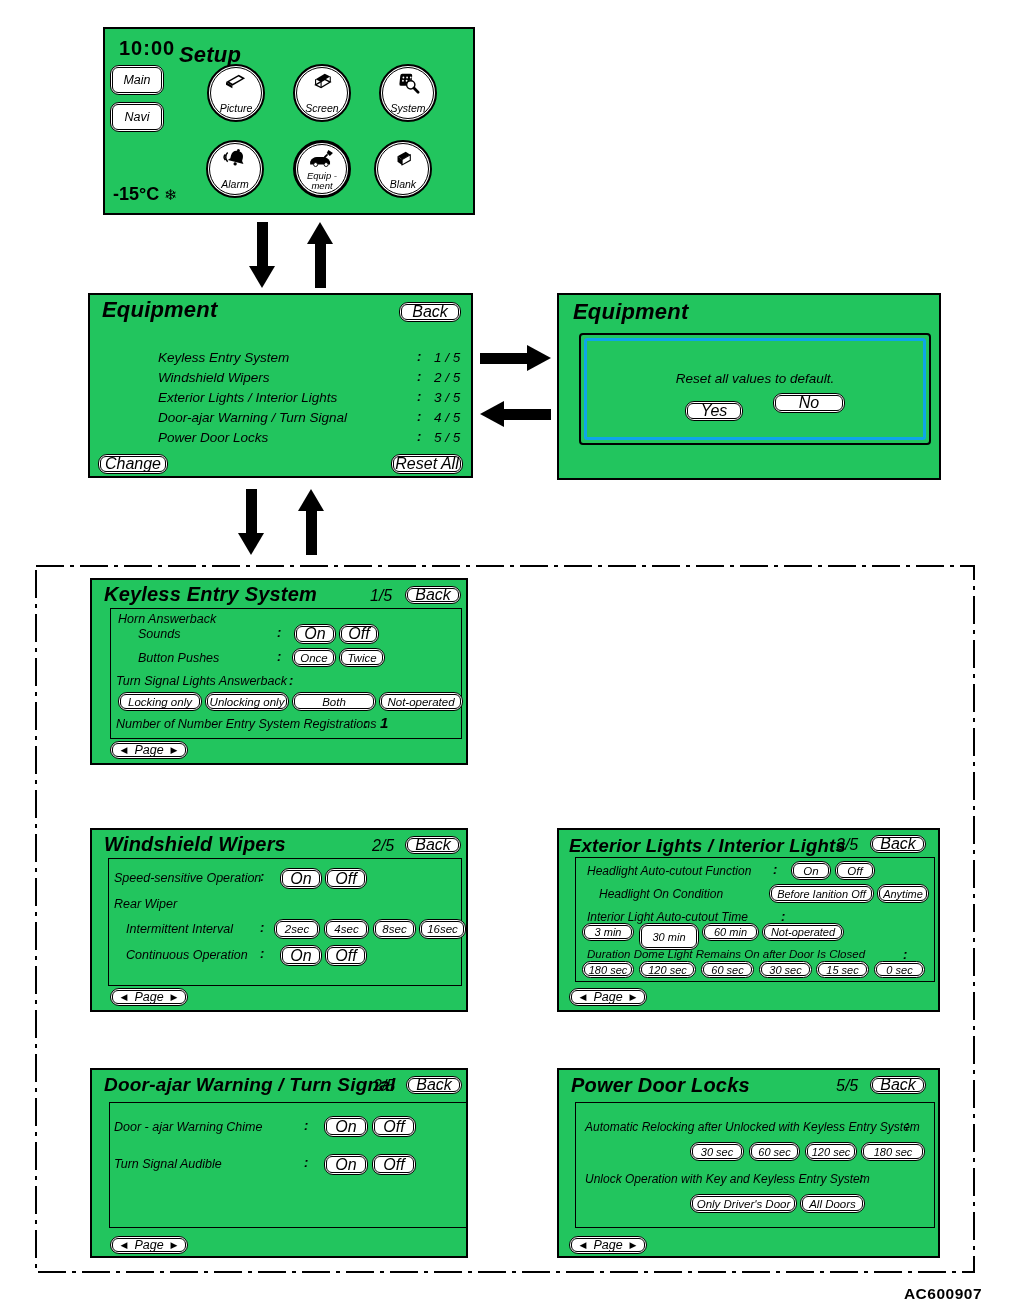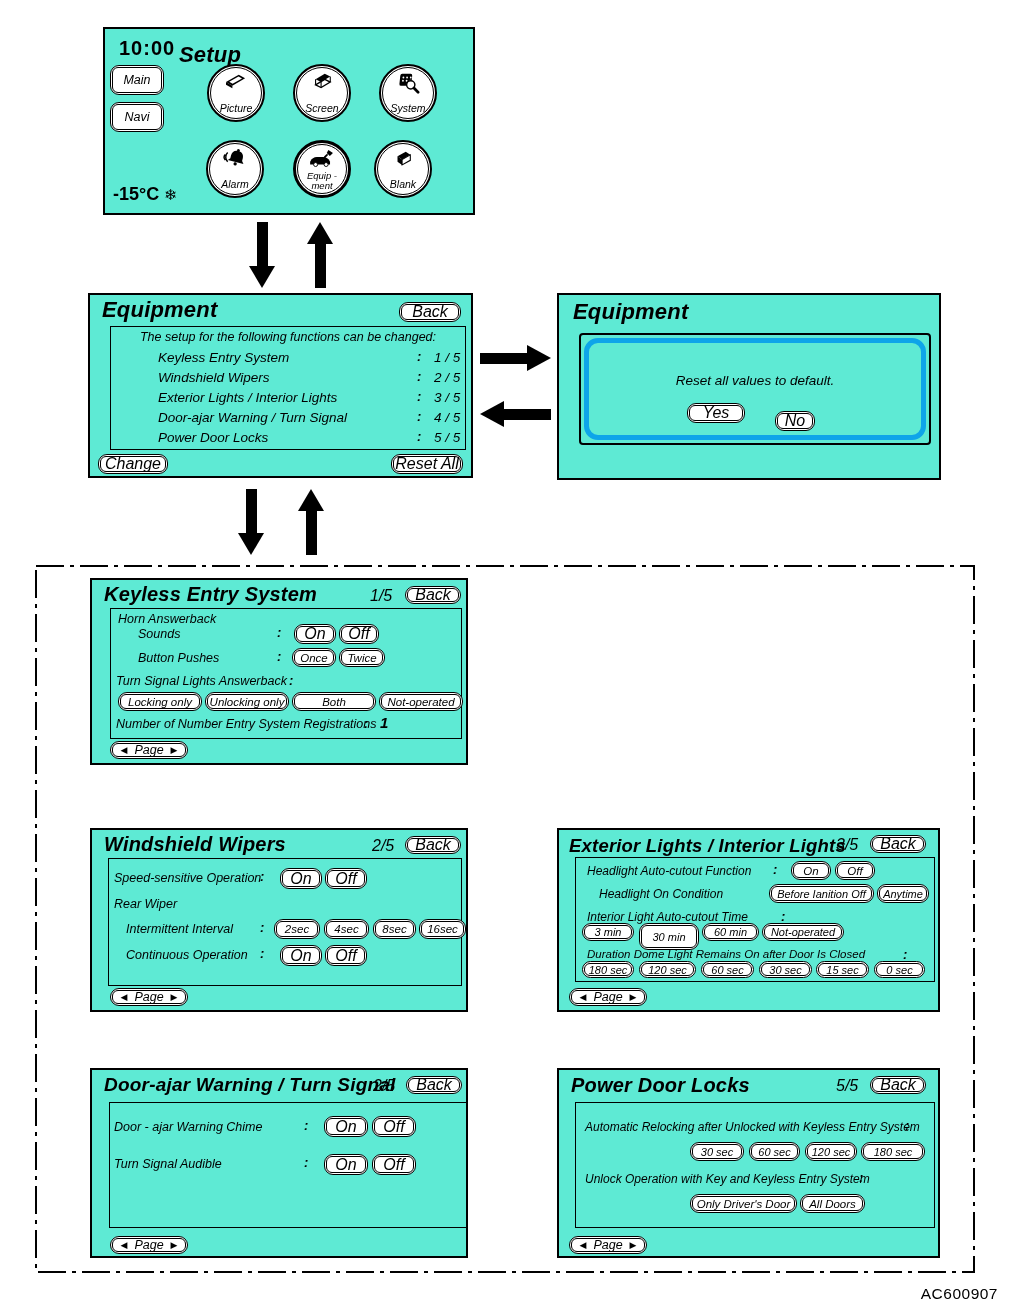--- a/index.html
+++ b/index.html
@@ -1,18 +1,18 @@
 <!DOCTYPE html>
 <html><head>
 <meta charset="utf-8">
 <style>
   html,body{margin:0;padding:0;background:#fff}
   .canvas{position:relative;width:1010px;height:1312px;background:#fff;color:#000;
           font-family:"Liberation Sans","DejaVu Sans",sans-serif;overflow:hidden}
-  .panel{position:absolute;background:#5eead4;border:2.5px solid #000;box-sizing:border-box}
+  .panel{position:absolute;background:#22c55e;border:2.5px solid #000;box-sizing:border-box}
   .ptitle{position:absolute;font-style:italic;font-weight:bold;white-space:nowrap;letter-spacing:.2px}
   .pnum{position:absolute;font-style:italic;font-size:16px;white-space:nowrap}
   .ibox{position:absolute;border:1.5px solid #000;box-sizing:border-box}
   .lbl{position:absolute;font-style:italic;font-size:12.5px;white-space:nowrap}
   .colon{position:absolute;font-style:italic;font-weight:bold;font-size:13px}
   .val{position:absolute;font-style:italic;font-size:13.5px;white-space:nowrap}
   .btn{position:absolute;background:#fff;border:1.8px solid #000;border-radius:9px;
        display:flex;align-items:center;justify-content:center;font-style:italic;font-size:16px;
        white-space:nowrap;box-sizing:border-box;cursor:default}
   .btn::before{content:"";position:absolute;inset:1px;border:1px solid #000;border-radius:6px;pointer-events:none}
@@ -25,31 +25,31 @@
   .circle::before{content:"";position:absolute;inset:1px;border:1.5px solid #000;border-radius:50%}
   .circle.sel{border-width:3.5px}
   .circle svg{position:absolute;left:50%;top:6px;transform:translateX(-50%)}
   .clabel{position:absolute;left:0;right:0;bottom:7px;text-align:center;font-style:italic;
           font-size:10.5px;line-height:10px;white-space:pre-line}
   .clabel.two{bottom:4px;font-size:9.5px}
   .clock{position:absolute;font-weight:bold;font-size:20px;letter-spacing:1px}
   .temp{position:absolute;font-weight:bold;font-size:18px;white-space:nowrap}
   .snow{font-size:15px;font-weight:normal;font-family:"DejaVu Sans",sans-serif}
   .dlg{position:absolute;border:2px solid #000;border-radius:4px;box-sizing:border-box}
-  .dlg-inner{position:absolute;inset:3px;border:5px solid #0ea5e9;border-radius:14px}
+  .dlg-inner{position:absolute;inset:3px;border:3px solid #0ea5e9;border-radius:3px}
   .dlgmsg{position:absolute;left:0;right:0;top:30px;text-align:center;font-style:italic;font-size:13.5px}
   .varr{position:absolute;width:26px;display:flex;flex-direction:column;align-items:center}
   .varr .stem{width:11px;height:44px;background:#000}
   .varr .head-down{width:0;height:0;border-left:13px solid transparent;border-right:13px solid transparent;border-top:22px solid #000}
   .varr .head-up{width:0;height:0;border-left:13px solid transparent;border-right:13px solid transparent;border-bottom:22px solid #000}
   .harr{position:absolute;display:flex;align-items:center}
   .harr .hstem{width:47px;height:11px;background:#000}
   .harr .head-right{width:0;height:0;border-top:13px solid transparent;border-bottom:13px solid transparent;border-left:24px solid #000}
   .harr .head-left{width:0;height:0;border-top:13px solid transparent;border-bottom:13px solid transparent;border-right:24px solid #000}
-  .code{position:absolute;right:12px;top:1285px;font-weight:normal;font-size:15.5px;letter-spacing:.5px}
+  .code{position:absolute;right:28px;top:1285px;font-weight:bold;font-size:15.5px;letter-spacing:.5px}
   .footnote{position:absolute;text-align:center;font-style:italic;font-size:13px}
   .subtitle{margin-top:3px;text-align:center;font-style:italic;font-size:12.5px;white-space:nowrap}
 </style>
 </head>
 <body>
 
 <div class="canvas">
 
   <svg width="1010" height="1312" style="position:absolute;left:0;top:0">
     <rect x="36" y="566" width="938" height="706" fill="none" stroke="#000" stroke-width="2" stroke-dasharray="28 6 4 6"></rect>
@@ -134,23 +134,20 @@
       <div class="head-down"></div>
     </div>
   <div class="varr" style="left:307px;top:222px">
       <div class="head-up"></div>
       <div class="stem"></div>
     </div>
 
   <section class="panel" style="left:88px;top:293px;width:385px;height:185px">
     <div class="ptitle" style="left:12px;top:2px;font-size:22px">Equipment</div>
     <div class="btn" style="right:10px;top:7px;width:62px;height:20px">Back</div>
-    <div class="ibox" style="left:20px;top:31px;width:356px;height:124px">
-      <div class="subtitle">The setup for the following functions can be changed:</div>
-    </div>
 
     <span class="lbl" style="left:68px;top:55px;font-size:13.5px">Keyless Entry System</span>
     <span class="colon" style="left:327px;top:54px">:</span>
     <span class="val" style="left:344px;top:55px">1 / 5</span>
 
     <span class="lbl" style="left:68px;top:75px;font-size:13.5px">Windshield Wipers</span>
     <span class="colon" style="left:327px;top:74px">:</span>
     <span class="val" style="left:344px;top:75px">2 / 5</span>
 
     <span class="lbl" style="left:68px;top:95px;font-size:13.5px">Exterior Lights / Interior Lights</span>
@@ -177,21 +174,21 @@
       <div class="head-left"></div>
       <div class="hstem"></div>
     </div>
 
   <section class="panel" style="left:557px;top:293px;width:384px;height:187px">
     <div class="ptitle" style="left:14px;top:4px;font-size:22px">Equipment</div>
     <div class="dlg" style="left:20px;top:38px;width:352px;height:112px">
       <div class="dlg-inner">
         <div class="dlgmsg">Reset all values to default.</div>
         <div class="btn" style="left:98px;top:60px;width:58px;height:20px">Yes</div>
-        <div class="btn" style="left:186px;top:68px;width:40px;height:20px">No</div>
+        <div class="btn" style="left:186px;top:52px;width:72px;height:20px">No</div>
       </div>
     </div>
   </section>
 
   <div class="varr" style="left:238px;top:489px">
       <div class="stem"></div>
       <div class="head-down"></div>
     </div>
   <div class="varr" style="left:298px;top:489px">
       <div class="head-up"></div>

